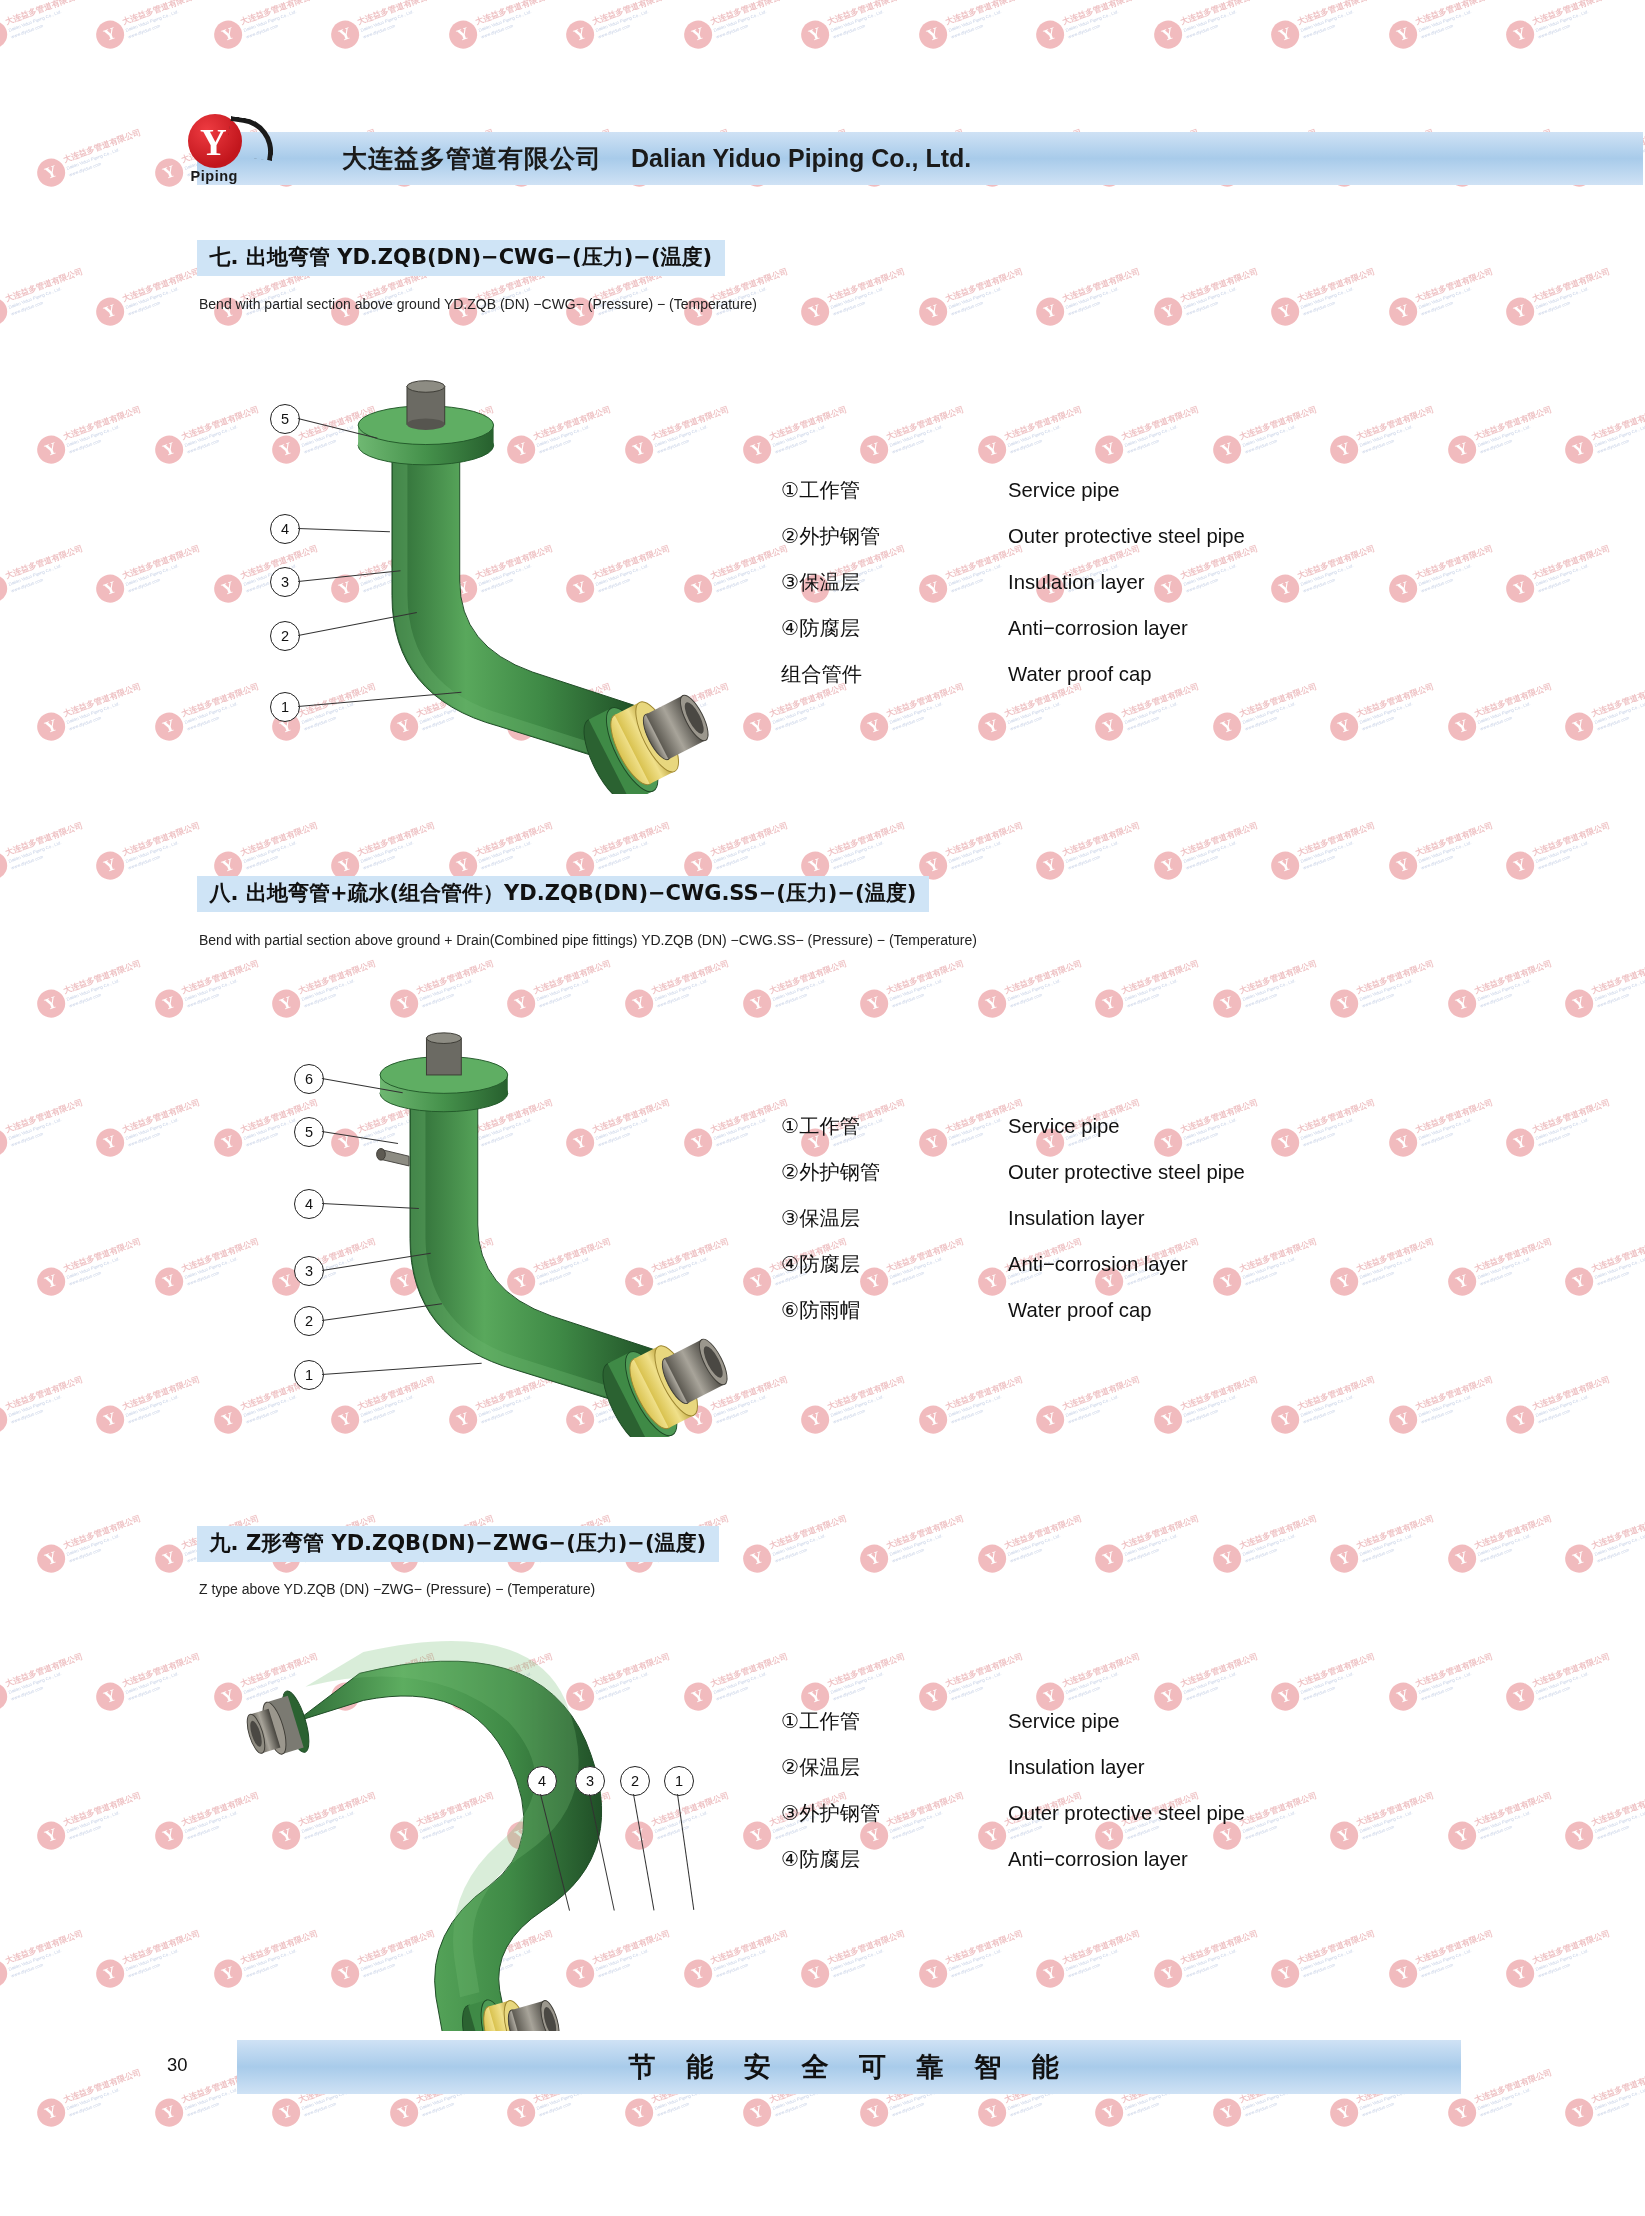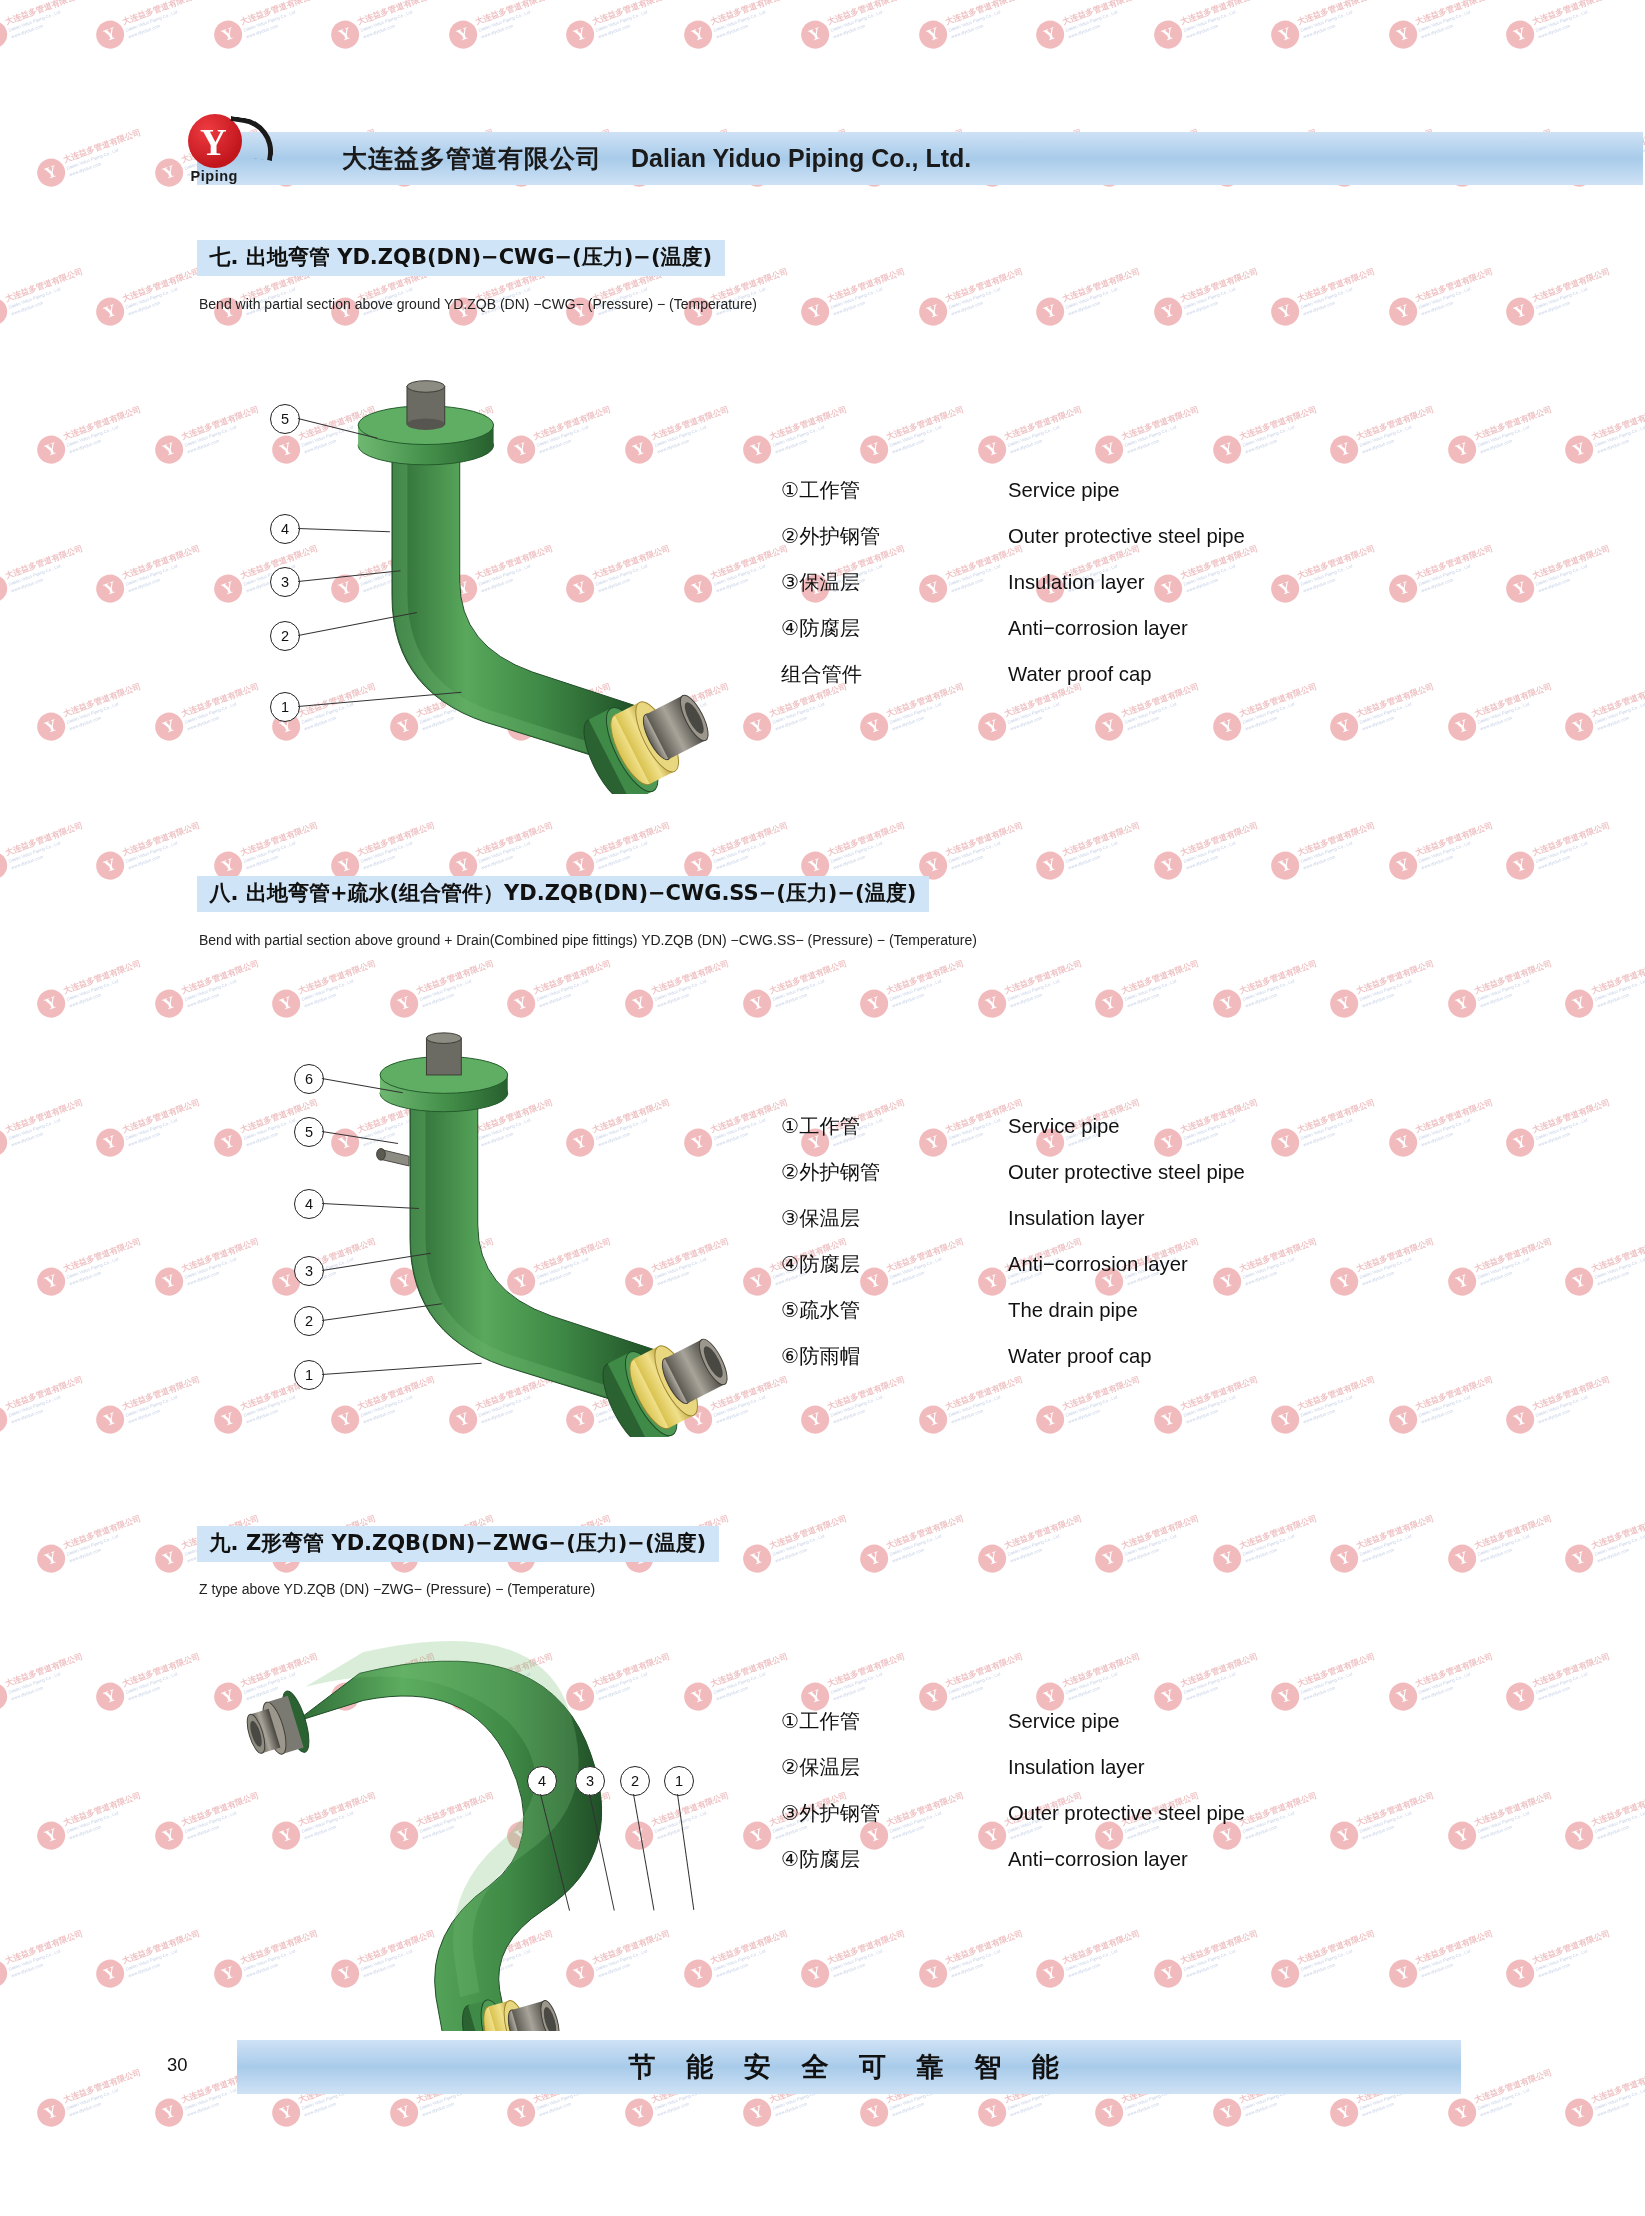--- a/index.html
+++ b/index.html
@@ -1761,24 +1761,20 @@
     </div>
     <div class="legend-row">
       <div class="legend-cn">③保温层</div>
       <div class="legend-en">Insulation layer</div>
     </div>
     <div class="legend-row">
       <div class="legend-cn">④防腐层</div>
       <div class="legend-en">Anti−corrosion layer</div>
     </div>
     <div class="legend-row">
-      <div class="legend-cn">⑤疏水管</div>
-      <div class="legend-en">The drain pipe</div>
-    </div>
-    <div class="legend-row">
       <div class="legend-cn">⑥防雨帽</div>
       <div class="legend-en">Water proof cap</div>
     </div>
   </div>
 
   <div class="sec-title" style="left:197px; top:1526px;">九. Z形弯管  YD.ZQB(DN)−ZWG−(压力)−(温度)</div>
   <div class="sec-sub" style="left:199px; top:1581px;">Z type above YD.ZQB (DN) −ZWG− (Pressure) − (Temperature)</div>
 
   <div class="figure" style="left:218px; top:1625px; width:605px; height:406px;">
     <svg width="605" height="406" viewBox="0 0 1250 840">

